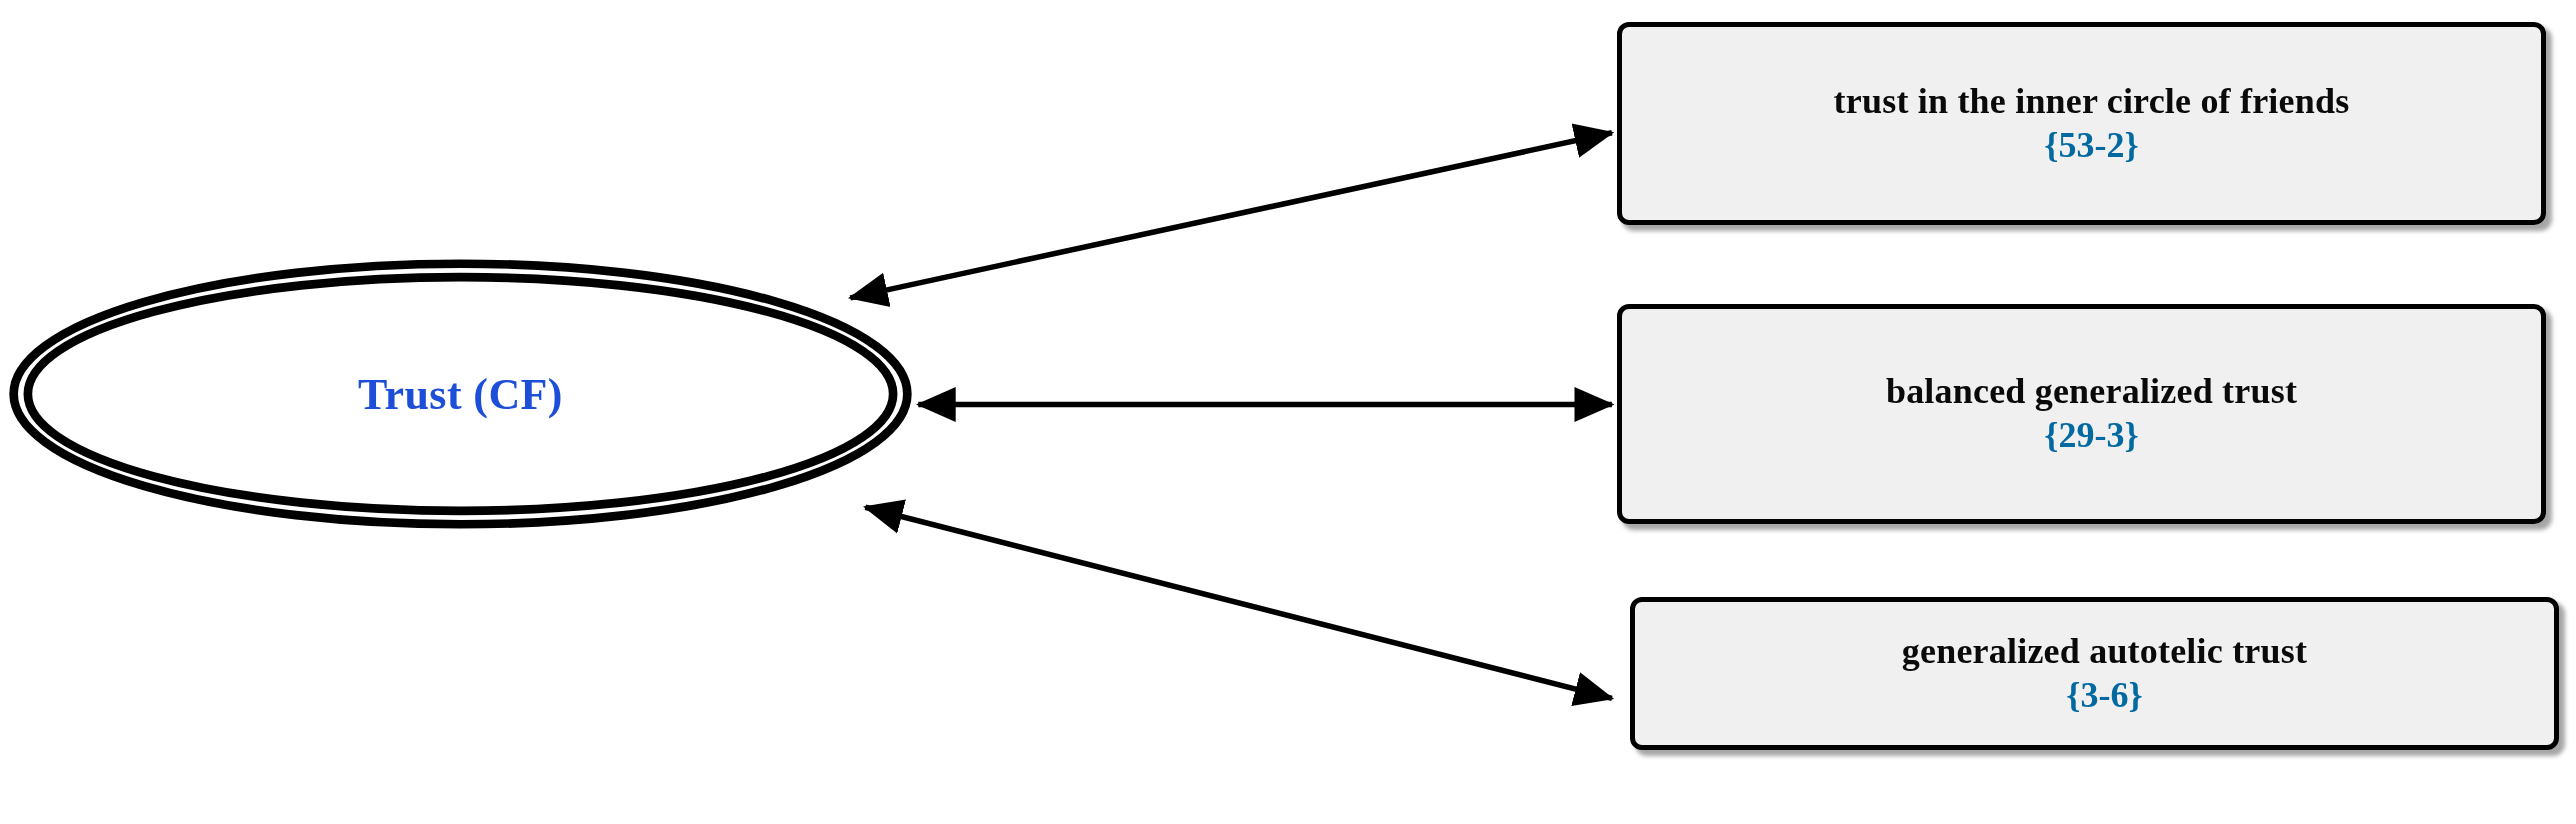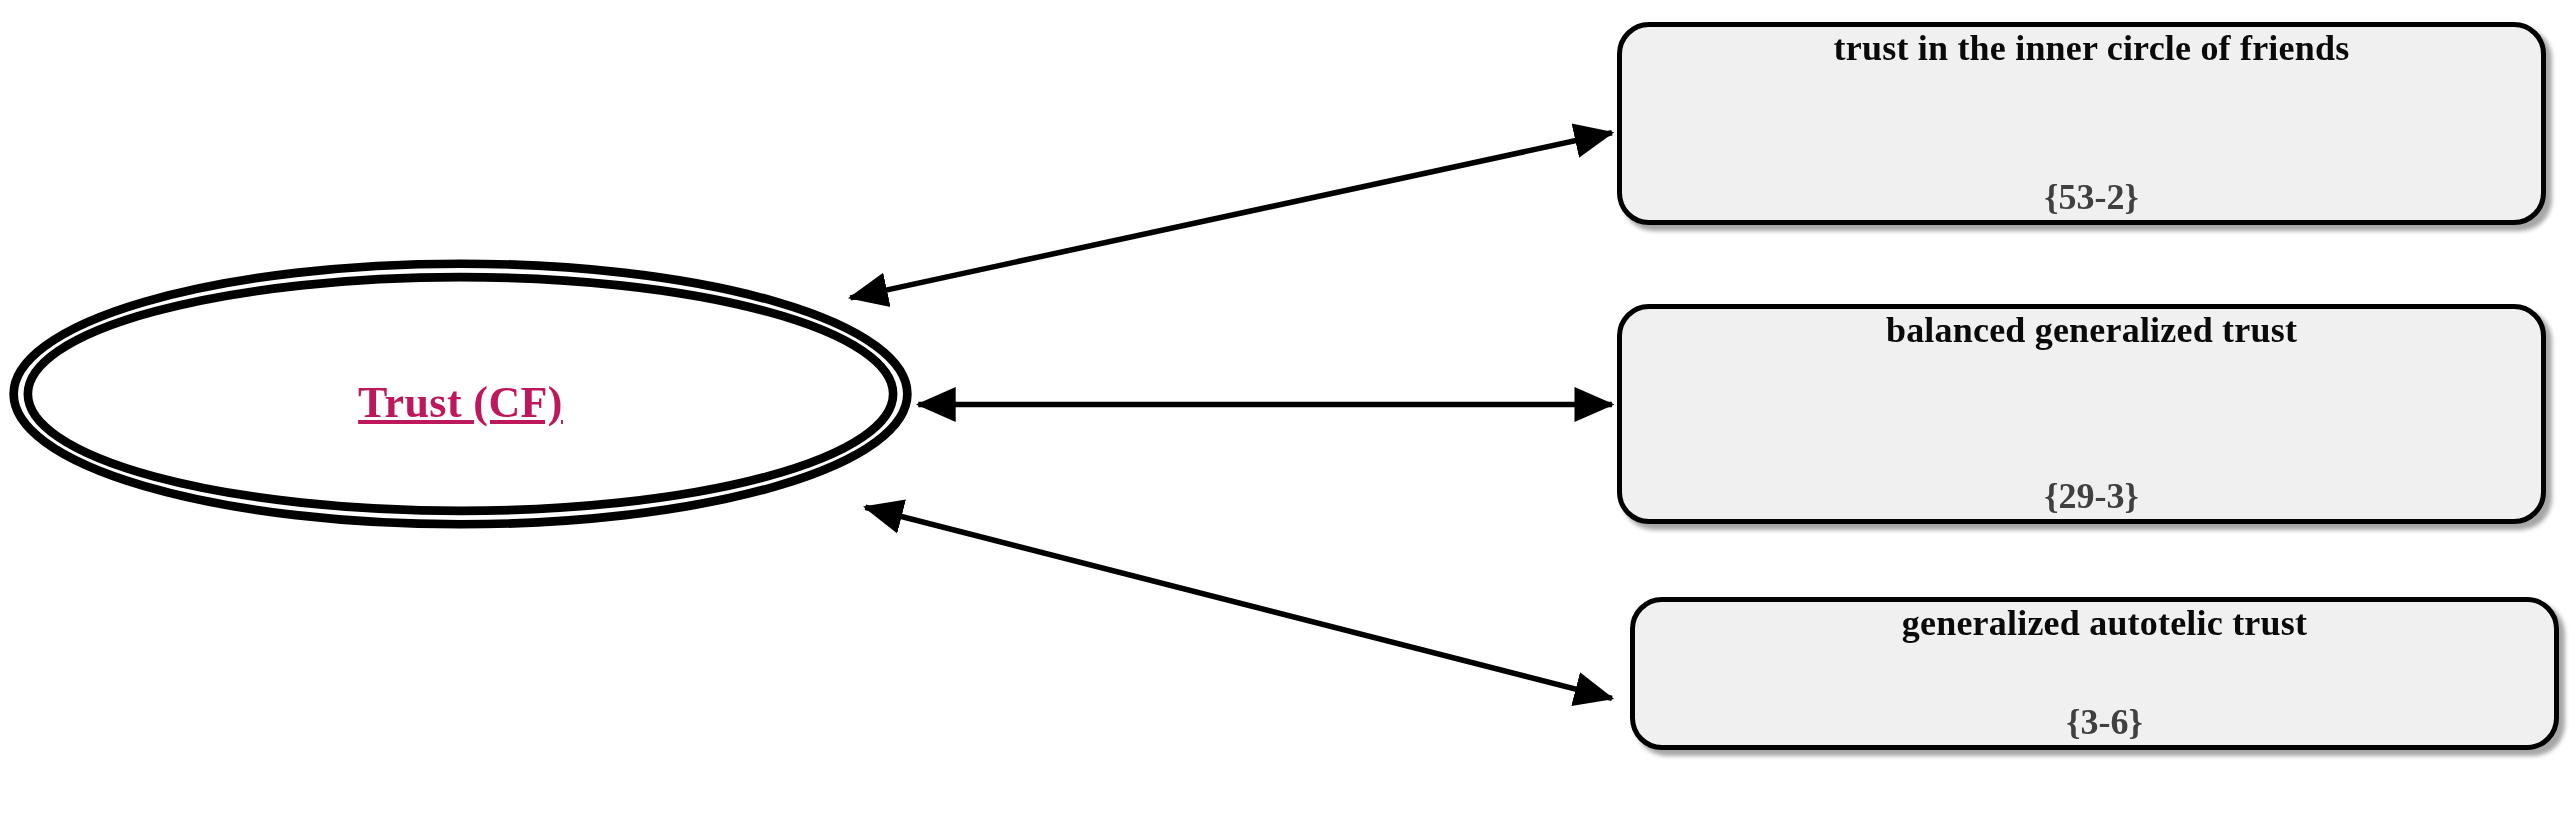--- a/index.html
+++ b/index.html
@@ -21,76 +21,75 @@
     top: 0;
     width: 2576px;
     height: 824px;
   }
 
   .node-box {
     position: absolute;
     box-sizing: border-box;
     background: #f0f0f0;
     border: 5.5px solid #000000;
-    border-radius: 32px;
+    border-radius: 12px;
     display: flex;
     flex-direction: column;
     align-items: center;
-    justify-content: space-between;
+    justify-content: center;
     box-shadow: 5.5px 5.5px 4px rgba(0,0,0,0.35);
     z-index: 3;
     padding-left: 20px;
   }
 
   .node-label {
     font-family: "Liberation Serif", "DejaVu Serif", serif;
     font-weight: bold;
     font-size: 36px;
     line-height: 1.22;
     color: #0a0a0a;
     text-align: center;
     letter-spacing: 0.2px;
     white-space: nowrap;
   }
   .node-code {
     font-family: "Liberation Serif", "DejaVu Serif", serif;
     font-weight: bold;
     font-size: 36px;
     line-height: 1.22;
-    color: #404040;
+    color: #0369a1;
     text-align: center;
   }
 
   #box-1 { left: 1617px; top: 22px;  width: 929px; height: 203px; }
   #box-2 { left: 1617px; top: 304px; width: 929px; height: 220px; }
   #box-3 { left: 1630px; top: 597px; width: 929px; height: 153px; }
 
   .ellipse-wrap {
     position: absolute;
     left: 8px;
     top: 259px;
     width: 905px;
     height: 270px;
     z-index: 2;
   }
   .ellipse-text {
     position: absolute;
     left: 0;
-    top: 8px;
+    top: 0;
     width: 905px;
     height: 270px;
     display: flex;
     align-items: center;
     justify-content: center;
     font-family: "Liberation Serif", "DejaVu Serif", serif;
     font-weight: bold;
     font-size: 44px;
-    color: #be185d;
+    color: #1d4ed8;
     letter-spacing: 0.4px;
-    text-decoration: underline;
   }
   svg { display: block; }
 </style>
 </head>
 <body>
 
 <div id="canvas">
 
   <svg id="connectors" width="2576" height="824" viewBox="0 0 3260 1043" style="position:absolute;left:0;top:0;z-index:1;">
     <defs>

